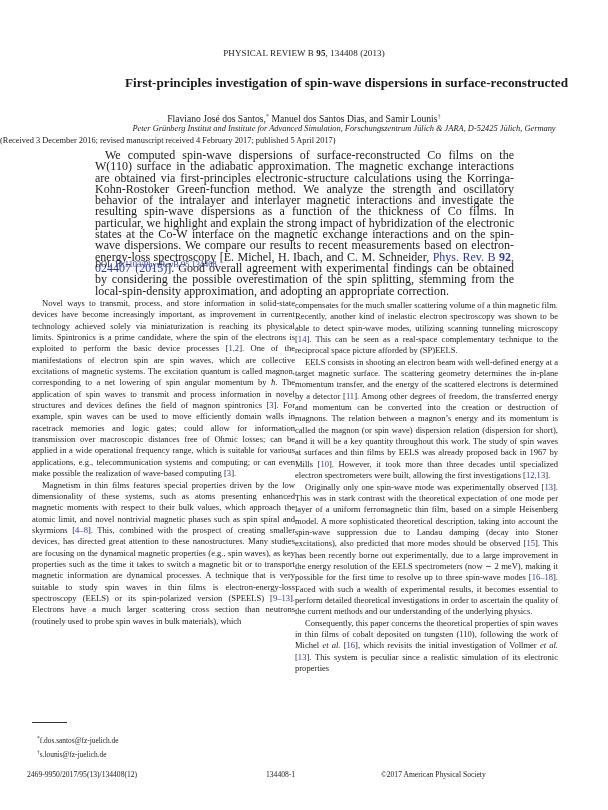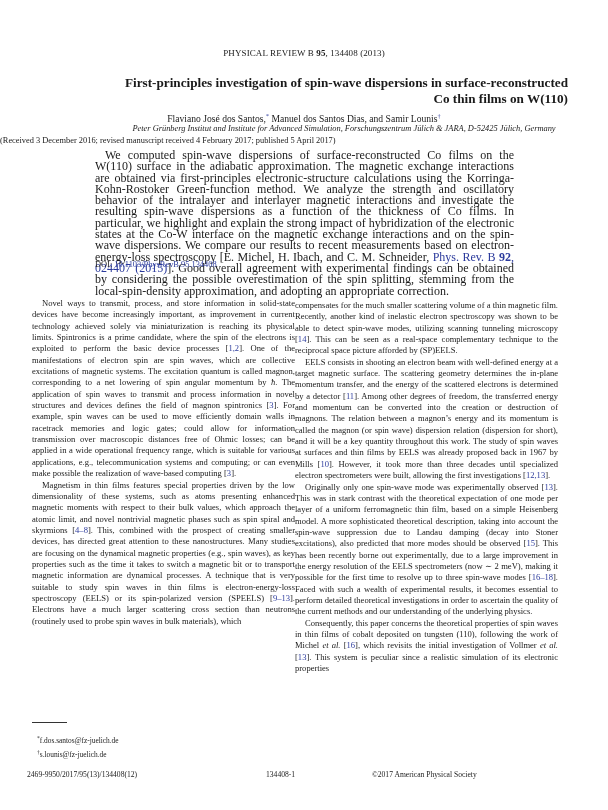--- a/index.html
+++ b/index.html
@@ -56,33 +56,32 @@
   }
   .footnotes {
     position:absolute; top:733px; left:37px; font-size:7.4px; line-height:10.5px;
   }
   .footnotes sup { font-size:5.5px; vertical-align:3px; }
   .footer {
     position:absolute; top:770px; left:0; width:608px; font-size:7.6px;
   }
   .footer .f-left { position:absolute; left:27px; }
   .footer .f-center { position:absolute; left:266px; }
-  .footer .f-right { position:absolute; left:372px; }
+  .footer .f-right { position:absolute; left:381px; }
 </style>
 </head>
 <body>
 
 <div class="header-line">
   <span>PHYSICAL REVIEW B</span>
   <b>95</b><span>, 134408 (2013)</span>
 </div>
 
 <div class="title">
   <div>First-principles investigation of spin-wave dispersions in surface-reconstructed</div>
-  <div>Co thin films on W(110)</div>
 </div>
 
 <div class="authors">
   <span>Flaviano José dos Santos,</span><sup>*</sup><span> Manuel dos Santos Dias, and Samir Lounis</span><sup>†</sup>
 </div>
 
 <div class="affil">Peter Grünberg Institut and Institute for Advanced Simulation, Forschungszentrum Jülich &amp; JARA, D-52425 Jülich, Germany</div>
 <div class="received">(Received 3 December 2016; revised manuscript received 4 February 2017; published 5 April 2017)</div>
 
 <div class="abstract"><span>We computed spin-wave dispersions of surface-reconstructed Co films on the W(110) surface in the adiabatic approximation. The magnetic exchange interactions are obtained via first-principles electronic-structure calculations using the Korringa-Kohn-Rostoker Green-function method. We analyze the strength and oscillatory behavior of the intralayer and interlayer magnetic interactions and investigate the resulting spin-wave dispersions as a function of the thickness of Co films. In particular, we highlight and explain the strong impact of hybridization of the electronic states at the Co-W interface on the magnetic exchange interactions and on the spin-wave dispersions. We compare our results to recent measurements based on electron-energy-loss spectroscopy [E. Michel, H. Ibach, and C. M. Schneider, </span><span class="link"><span>Phys. Rev. B </span><b>92</b><span>, 024407 (2015)</span></span><span>]. Good overall agreement with experimental findings can be obtained by considering the possible overestimation of the spin splitting, stemming from the local-spin-density approximation, and adopting an appropriate correction.</span></div>

